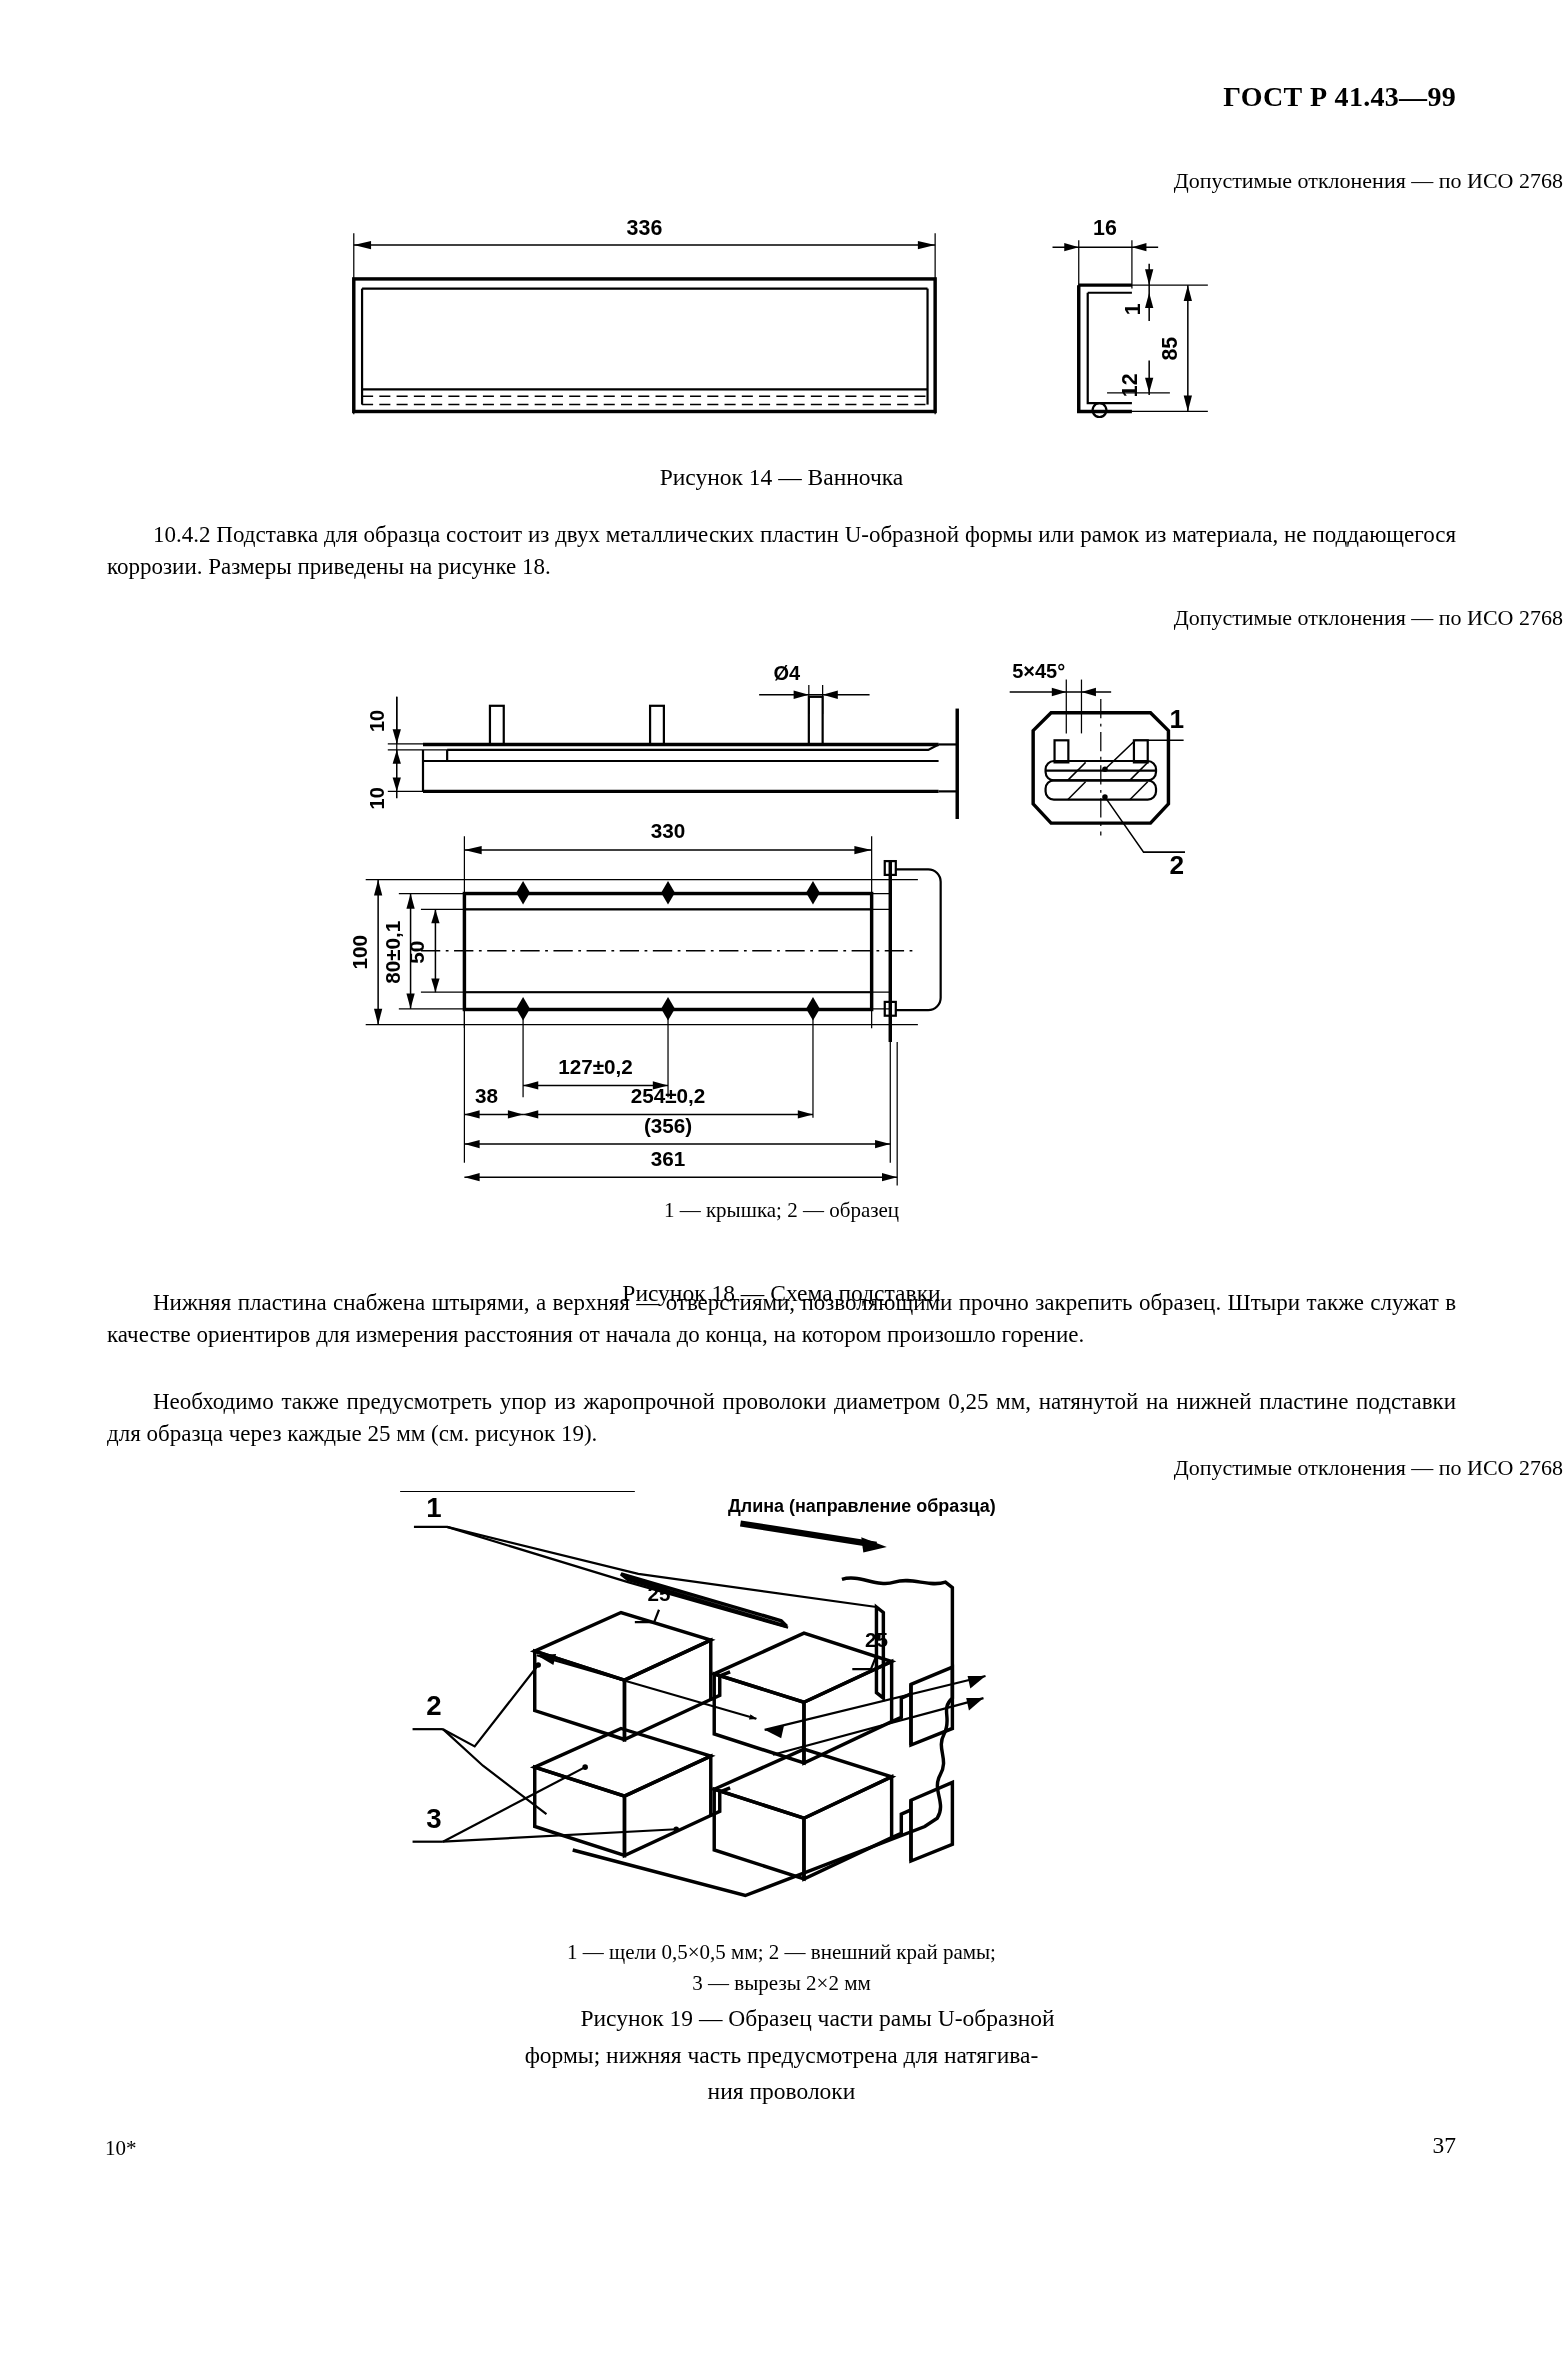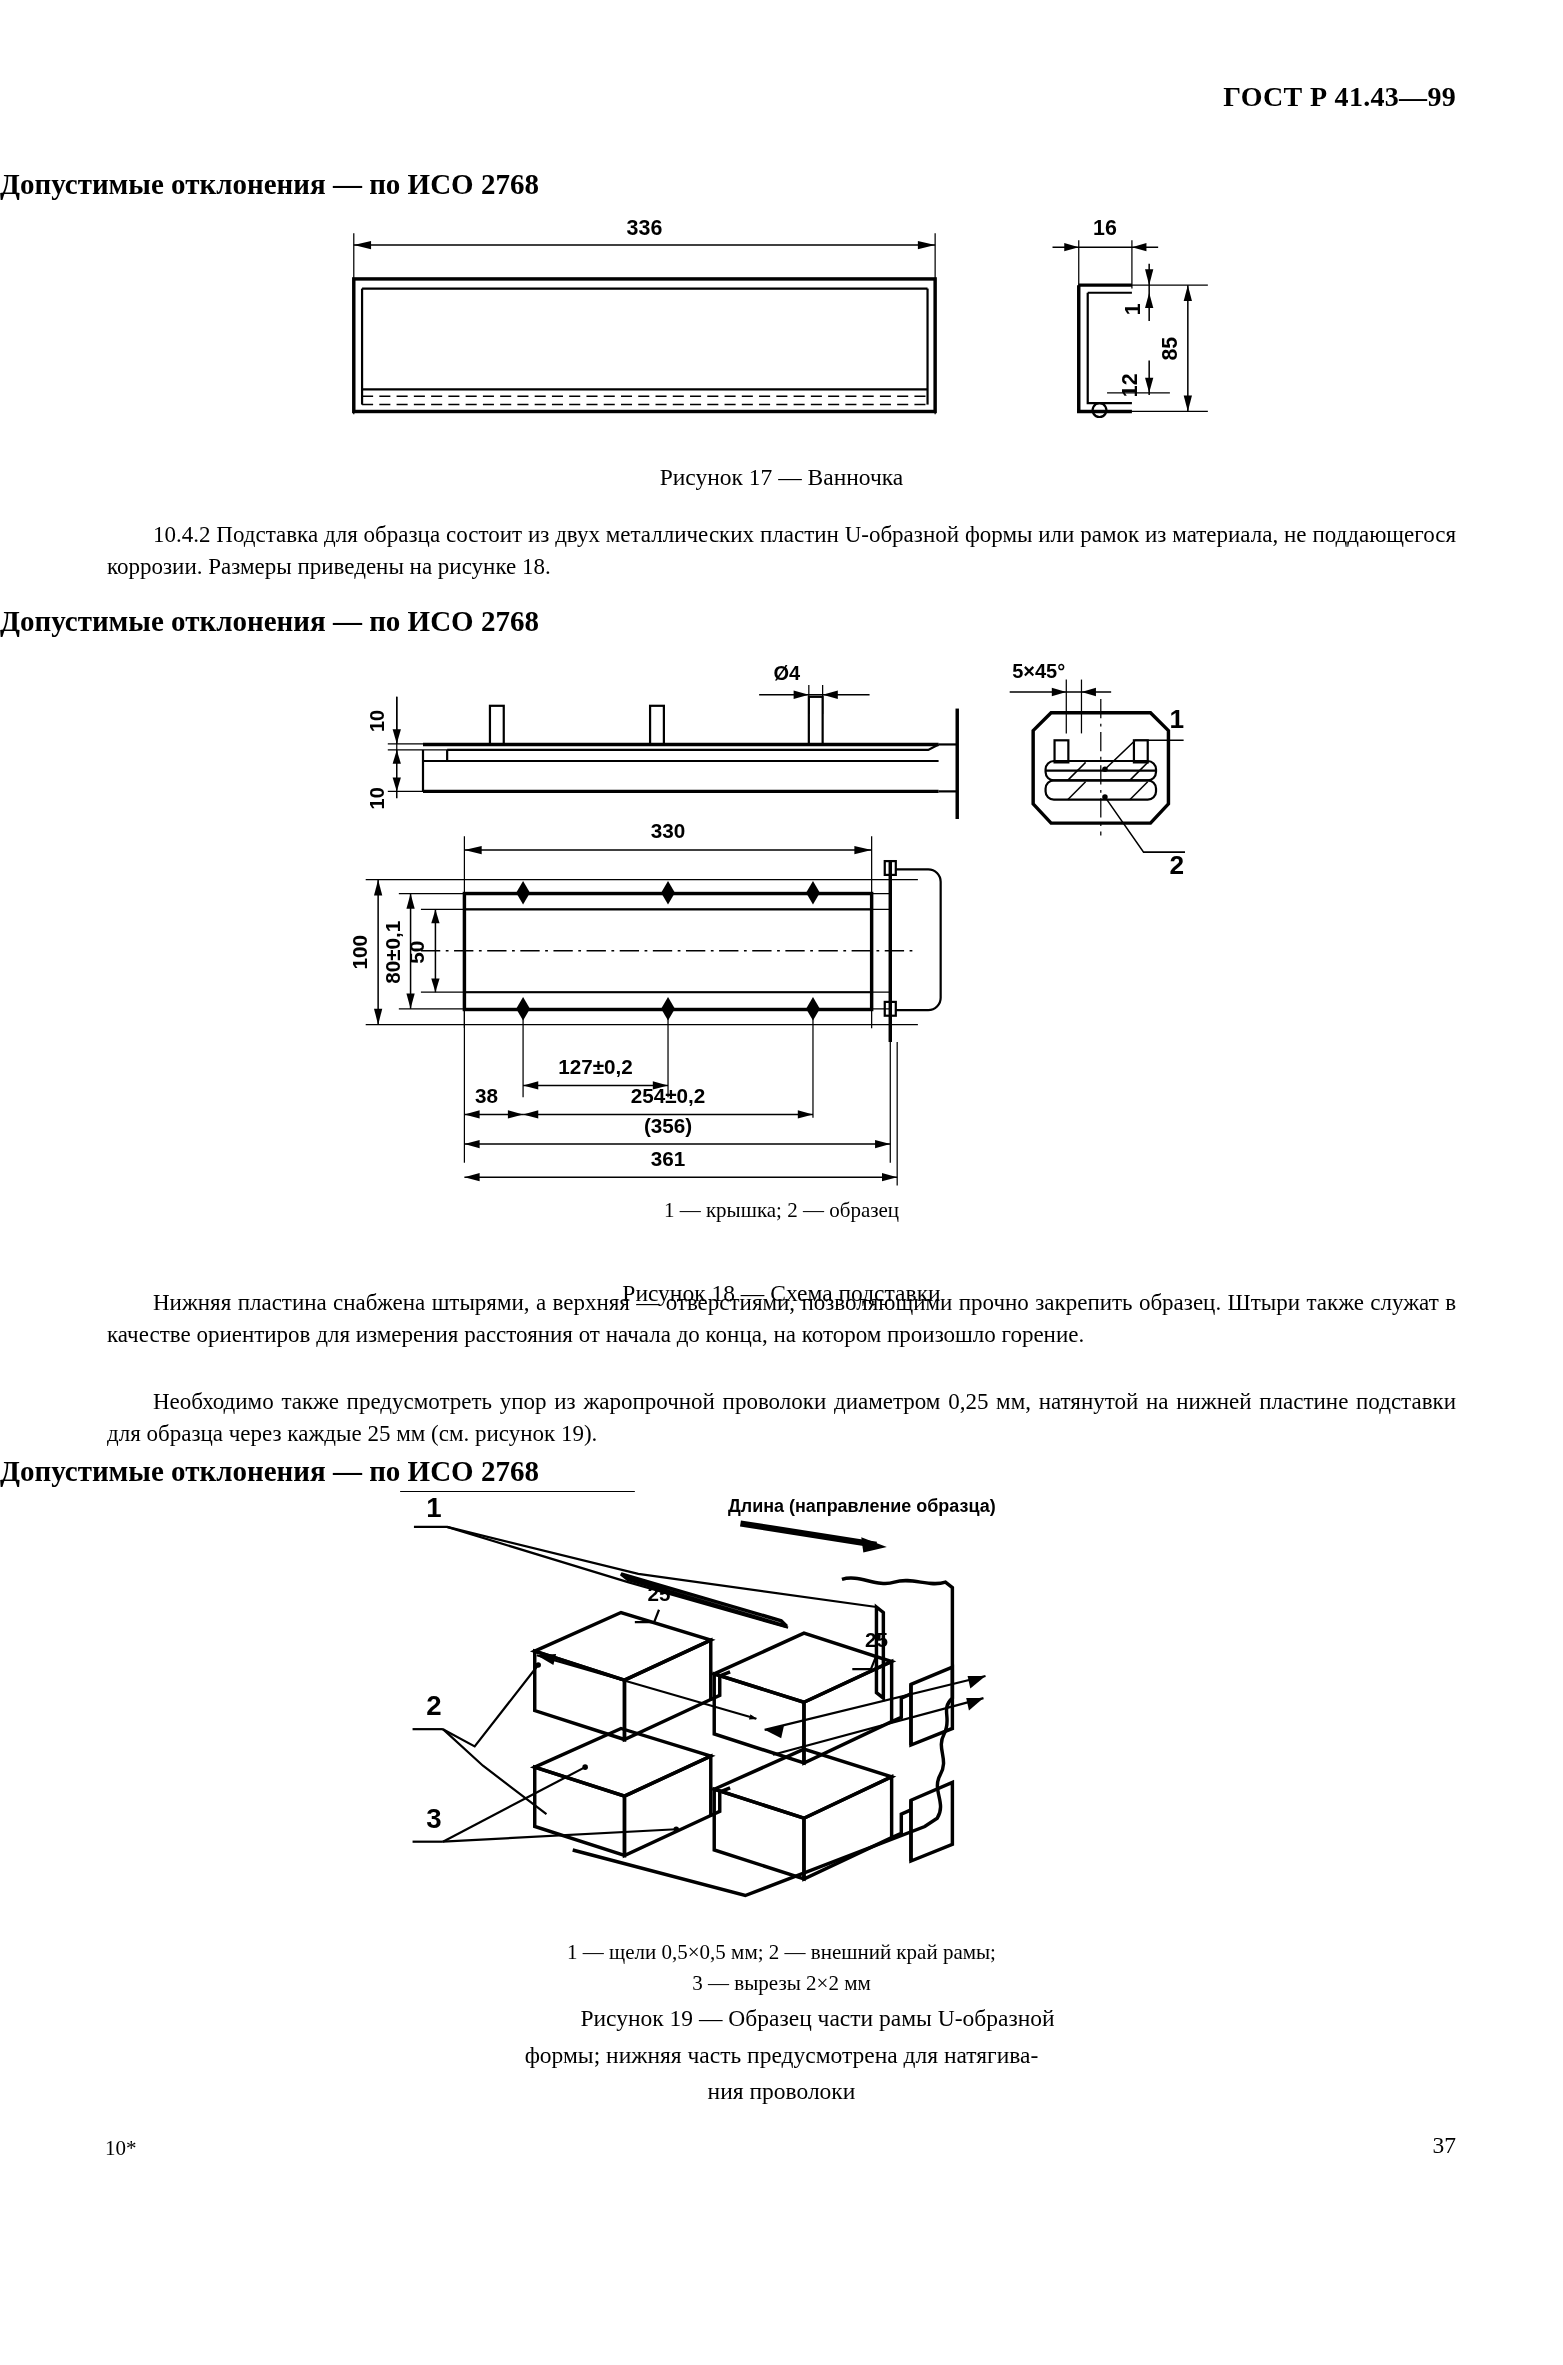--- a/index.html
+++ b/index.html
@@ -28,23 +28,22 @@
     font-size: 28px;
     font-weight: bold;
     letter-spacing: 0.3px;
     white-space: nowrap;
   }
 
   
   .centered-note {
     position: absolute;
     width: 100%;
-    text-align: left;
-    font-size: 29px;
-    font-weight: bold;
+    text-align: right;
+    font-size: 22px;
   }
   .fig-caption {
     position: absolute;
     width: 100%;
     text-align: center;
     font-size: 23.5px;
   }
   .fig-legend {
     position: absolute;
     width: 100%;
@@ -154,21 +153,21 @@
       <polygon points="1185,269 1179,247 1191,247" fill="#000"></polygon>
       <text class="dim-text" x="1167" y="258" font-size="31" text-anchor="middle" transform="rotate(-90 1167 258)">12</text>
 
       <line class="ln thin" x1="1241" y1="113" x2="1241" y2="296"></line>
       <polygon points="1241,113 1235,136 1247,136" fill="#000"></polygon>
       <polygon points="1241,296 1235,273 1247,273" fill="#000"></polygon>
       <text class="dim-text" x="1225" y="205" font-size="31" text-anchor="middle" transform="rotate(-90 1225 205)">85</text>
     </svg>
   </div>
 
-  <div class="fig-caption" style="top:464px;">Рисунок 17 — Ванночка</div>
+  <div class="fig-caption" style="top:464px;">Рисунок 14 — Ванночка</div>
 
   <div class="body-par" style="top:519px;">10.4.2 Подставка для образца состоит из двух металлических пластин U-образной формы или рамок из материала, не поддающегося коррозии. Размеры приведены на рисунке 18.</div>
 
   <div class="centered-note" style="top:605px;">Допустимые отклонения — по ИСО 2768</div>
 
   <div class="drawing" style="left:345px; top:645px;">
     <svg width="918" height="573" viewBox="0 0 1330 830">
 
       <line class="ln vthin" x1="75" y1="75" x2="75" y2="160"></line>
       <line class="ln thin" x1="75" y1="75" x2="75" y2="143"></line>

